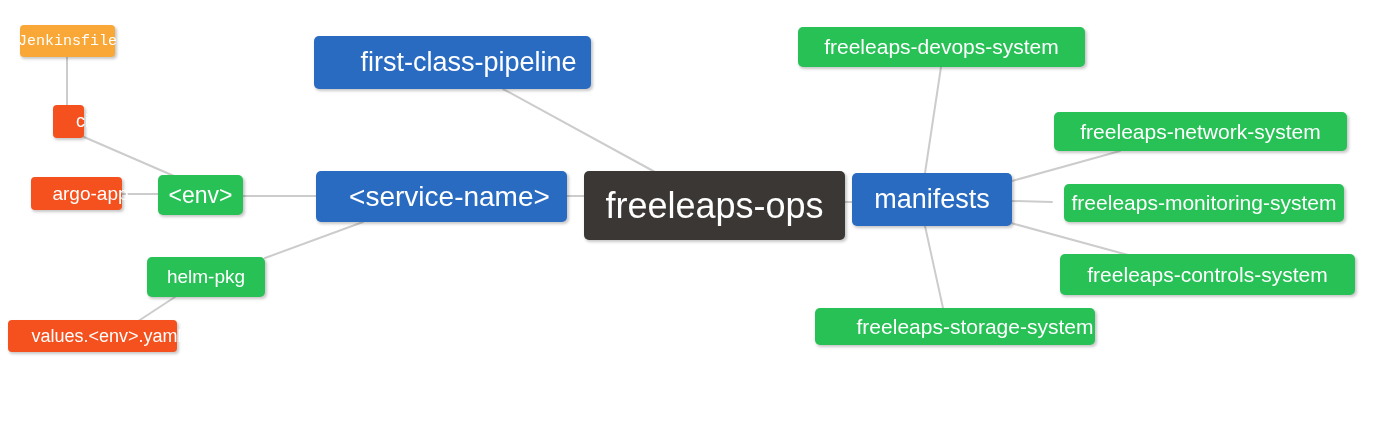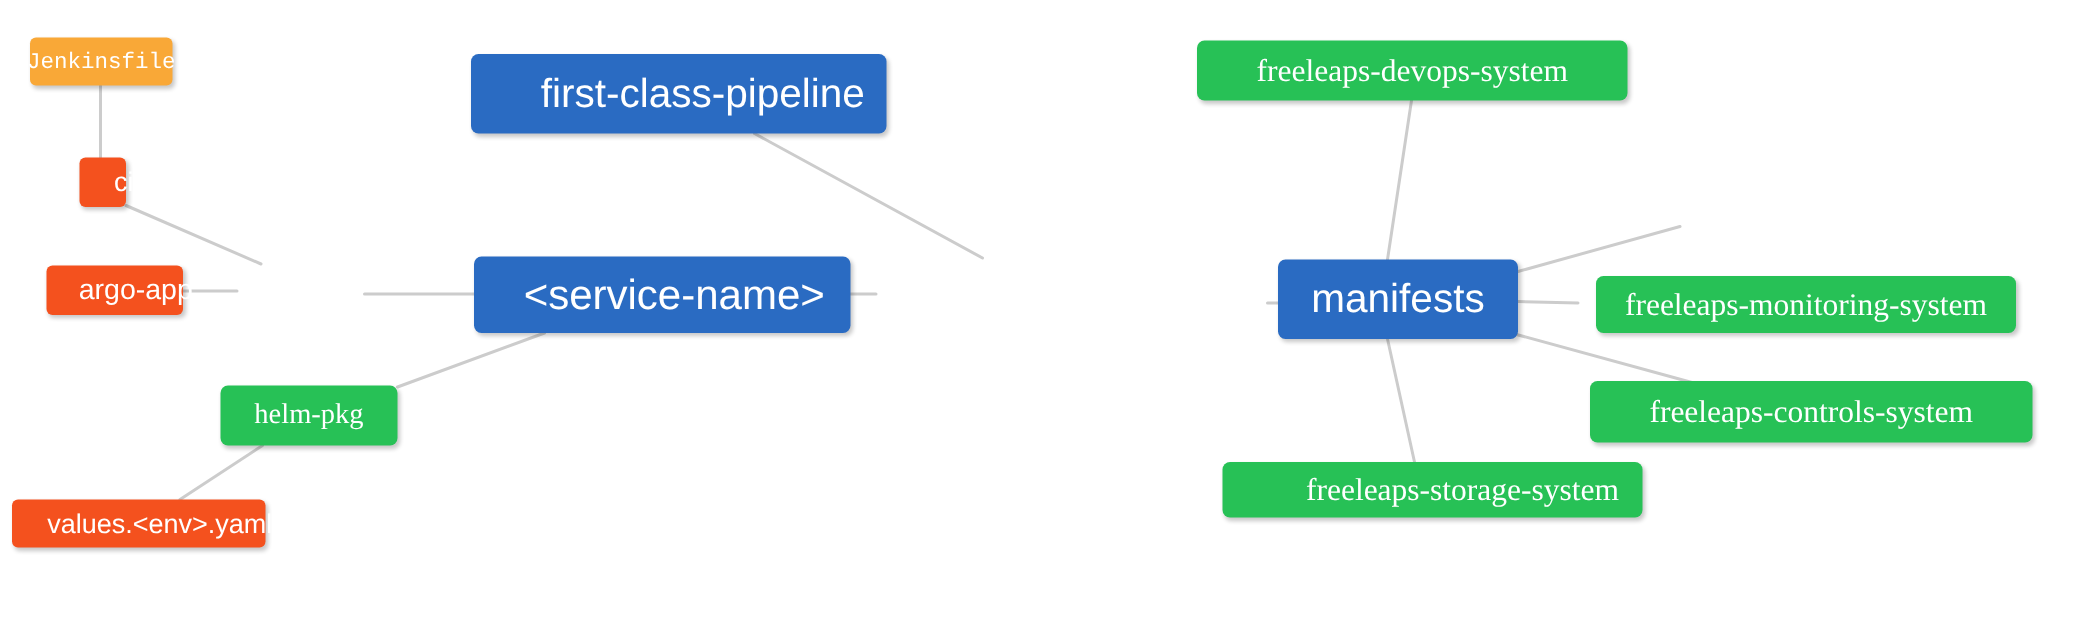--- a/index.html
+++ b/index.html
@@ -34,32 +34,32 @@
     justify-content: center;
     color: var(--c-text, #ffffff);
     border-radius: 5px;
     white-space: nowrap;
     box-shadow: 1.5px 2px 3px rgba(0,0,0,0.22);
     box-sizing: border-box;
     cursor: default;
     user-select: none;
   }
   .c-blue   { background: var(--c-blue,   #2a6bc2); }
-  .c-green  { background: var(--c-green,  #27c156); font-family: Liberation Serif, serif; }
+  .c-green  { background: var(--c-green,  #27c156); }
   .c-orange { background: var(--c-orange, #f9a837); }
   .c-red    { background: var(--c-red,    #f4511e); padding-left: 28px; }
   .c-dark   { background: var(--c-dark,   #3b3734); }
 
   
   #n-jenkinsfile          { left:  20px; top:  25px; width:  95px; height: 32px; font-size: 15px; border-radius: 4px; font-family: Liberation Mono, monospace; }
   #n-ci                   { left:  53px; top: 105px; width:  31px; height: 33px; font-size: 18px; border-radius: 4px; }
   #n-argo-app             { left:  31px; top: 177px; width:  91px; height: 33px; font-size: 19px; border-radius: 4px; }
   #n-env                  { left: 158px; top: 175px; width:  85px; height: 40px; font-size: 23px; }
   #n-helm-pkg             { left: 147px; top: 257px; width: 118px; height: 40px; font-size: 19px; }
-  #n-values-env-yaml      { left:   8px; top: 333px; width: 169px; height: 32px; font-size: 18px; border-radius: 4px; }
+  #n-values-env-yaml      { left:   8px; top: 320px; width: 169px; height: 32px; font-size: 18px; border-radius: 4px; }
   #n-first-class-pipeline { left: 314px; top:  36px; width: 277px; height: 53px; font-size: 27px; padding-left: 32px; }
   #n-service-name         { left: 316px; top: 171px; width: 251px; height: 51px; font-size: 28px; padding-left: 16px; }
   #n-freeleaps-ops        { left: 584px; top: 171px; width: 261px; height: 69px; font-size: 36px; }
   #n-manifests            { left: 852px; top: 173px; width: 160px; height: 53px; font-size: 27px; }
   #n-devops-system        { left: 798px; top:  27px; width: 287px; height: 40px; font-size: 21px; }
   #n-network-system       { left:1054px; top: 112px; width: 293px; height: 39px; font-size: 21px; }
   #n-monitoring-system    { left:1052px; top: 184px; width: 280px; height: 38px; font-size: 21px; margin-left: 12px; }
   #n-controls-system      { left:1060px; top: 254px; width: 295px; height: 41px; font-size: 21px; }
   #n-storage-system       { left: 815px; top: 308px; width: 280px; height: 37px; font-size: 21px; padding-left: 40px; }
 </style>
@@ -81,23 +81,26 @@
     <line class="edge" x1="925" y1="173" x2="941" y2="67"></line>
     <line class="edge" x1="1012" y1="181" x2="1120" y2="151"></line>
     <line class="edge" x1="1012" y1="201" x2="1052" y2="202"></line>
     <line class="edge" x1="1011" y1="223" x2="1128" y2="255"></line>
     <line class="edge" x1="925" y1="226" x2="943" y2="308"></line>
   </svg>
 
   <div class="node c-orange" id="n-jenkinsfile">Jenkinsfile</div>
   <div class="node c-red" id="n-ci">ci</div>
   <div class="node c-red" id="n-argo-app">argo-app</div>
+  <div class="node c-green" id="n-env">&lt;env&gt;</div>
   <div class="node c-green" id="n-helm-pkg">helm-pkg</div>
   <div class="node c-red" id="n-values-env-yaml">values.&lt;env&gt;.yaml</div>
   <div class="node c-blue" id="n-first-class-pipeline">first-class-pipeline</div>
   <div class="node c-blue" id="n-service-name">&lt;service-name&gt;</div>
+  <div class="node c-dark" id="n-freeleaps-ops">freeleaps-ops</div>
   <div class="node c-blue" id="n-manifests">manifests</div>
   <div class="node c-green" id="n-devops-system">freeleaps-devops-system</div>
+  <div class="node c-green" id="n-network-system">freeleaps-network-system</div>
   <div class="node c-green" id="n-monitoring-system">freeleaps-monitoring-system</div>
   <div class="node c-green" id="n-controls-system">freeleaps-controls-system</div>
   <div class="node c-green" id="n-storage-system">freeleaps-storage-system</div>
 
 </div>
 
 </body></html>

